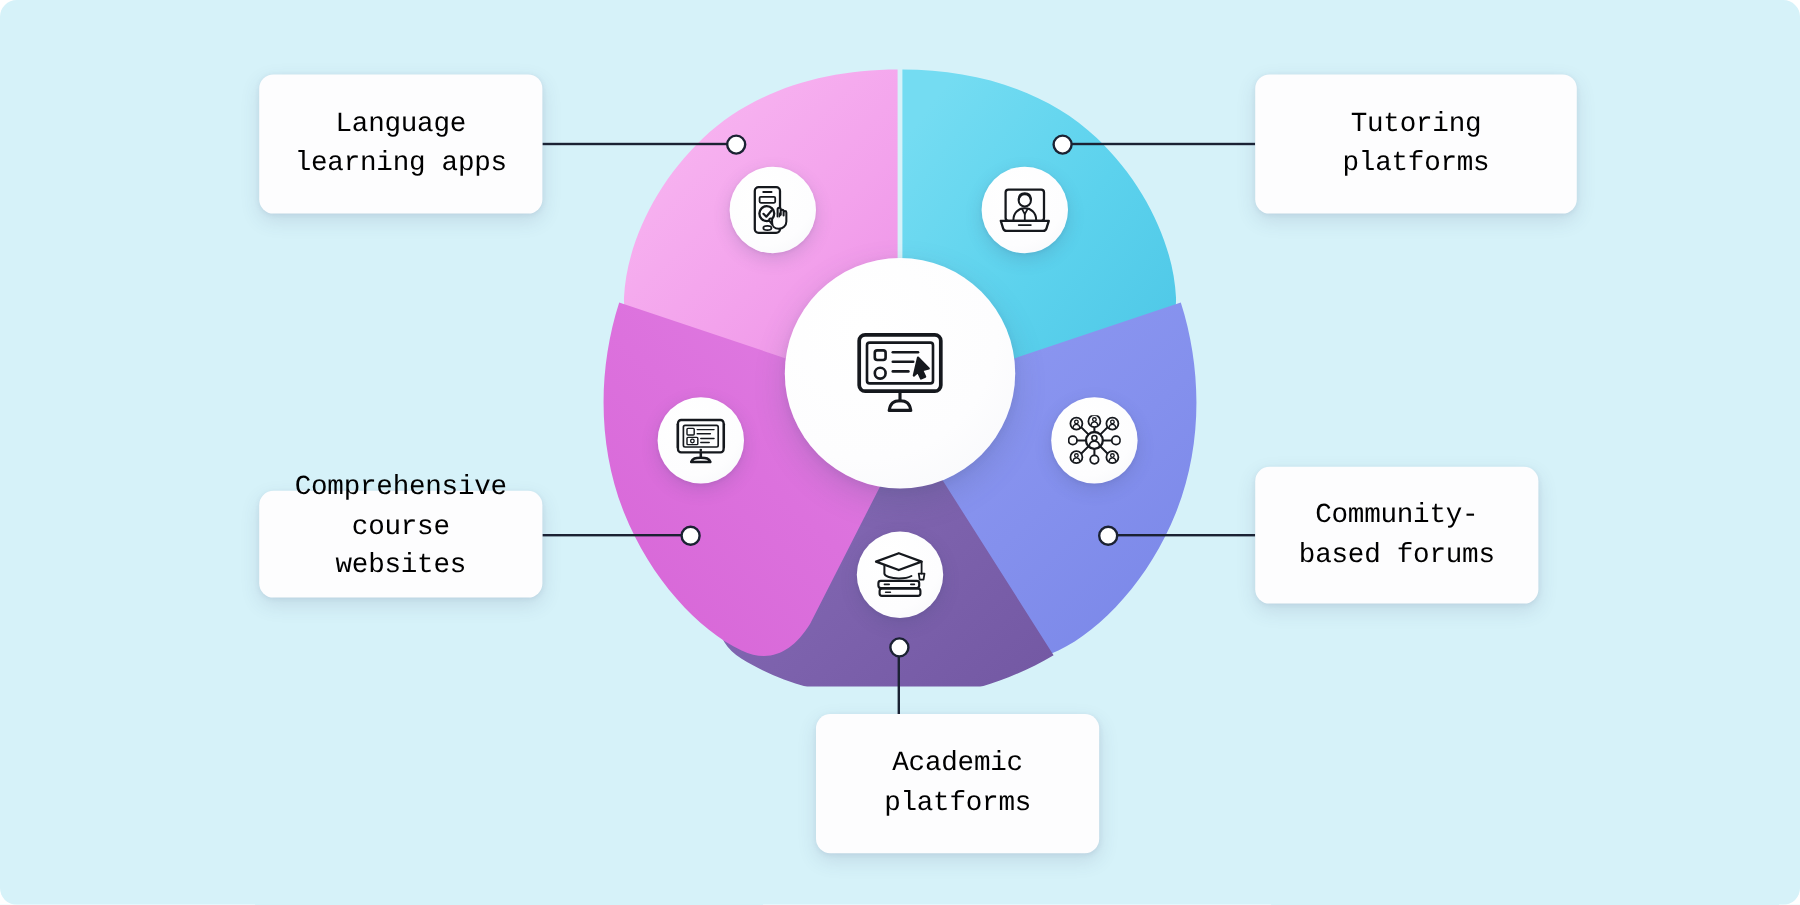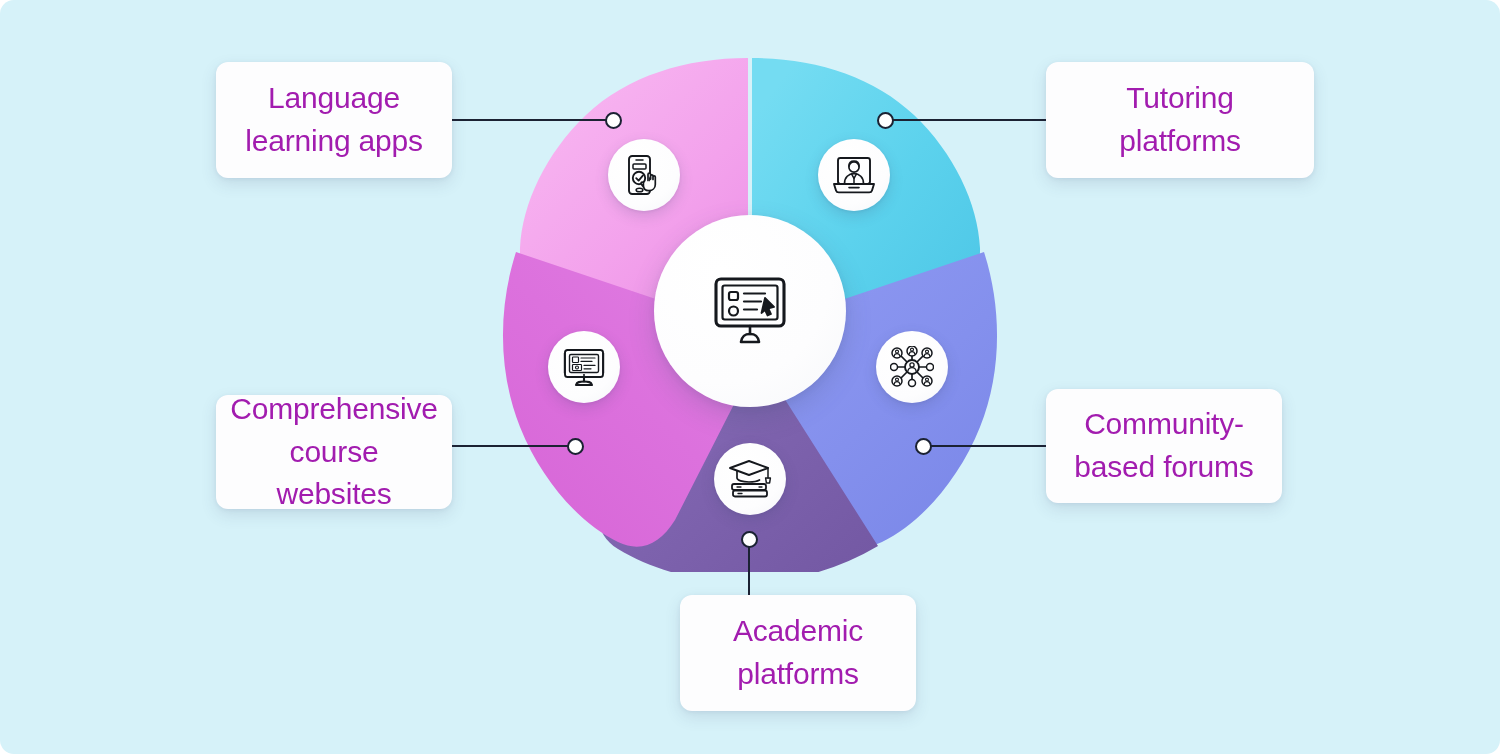--- a/index.html
+++ b/index.html
@@ -81,31 +81,31 @@
     position: absolute;
     background: #fdfdfe;
     border-radius: 12px;
     box-shadow: 0 6px 16px rgba(60,70,110,0.13), 0 1px 4px rgba(60,70,110,0.08);
     display: flex; align-items: center; justify-content: center;
     text-align: center;
     padding: 10px 18px;
     z-index: 5;
   }
   .card .card-text {
-    font-size: 30px;
+    font-size: 23px;
     line-height: 1.42;
-    color: #a21caf;
-    font-family: Liberation Sans, sans-serif;
+    color: #000000;
+    font-family: Liberation Mono, monospace;
     white-space: pre-line;
     letter-spacing: -0.2px;
   }
 
   #card-lang   { left: 216px;  top: 62px;  width: 236px; height: 116px; }
   #card-tutor  { left: 1046px; top: 62px;  width: 268px; height: 116px; }
-  #card-course { left: 216px;  top: 395px; width: 236px; height: 114px; }
+  #card-course { left: 216px;  top: 409px; width: 236px; height: 89px; align-items: flex-end; }
   #card-forum  { left: 1046px; top: 389px; width: 236px; height: 114px; text-align: center; }
   #card-acad   { left: 632px;  top: 595px; width: 236px; height: 116px; margin-left: 48px; }
 </style>
 </head>
 <body>
 
 <div id="canvas" style="background: rgb(214, 242, 249);">
 
   <div id="wheel">
     <svg viewBox="0 0 520 520" xmlns="http://www.w3.org/2000/svg">

